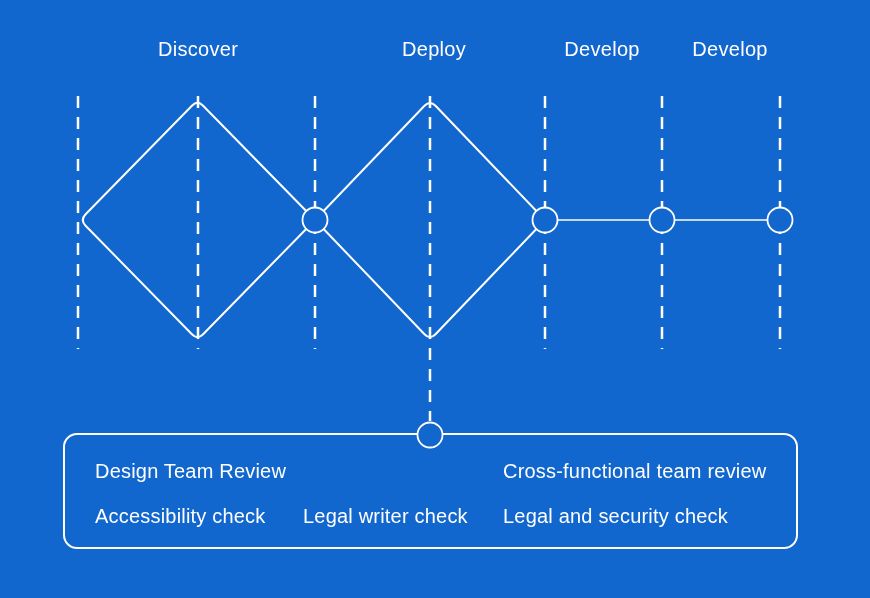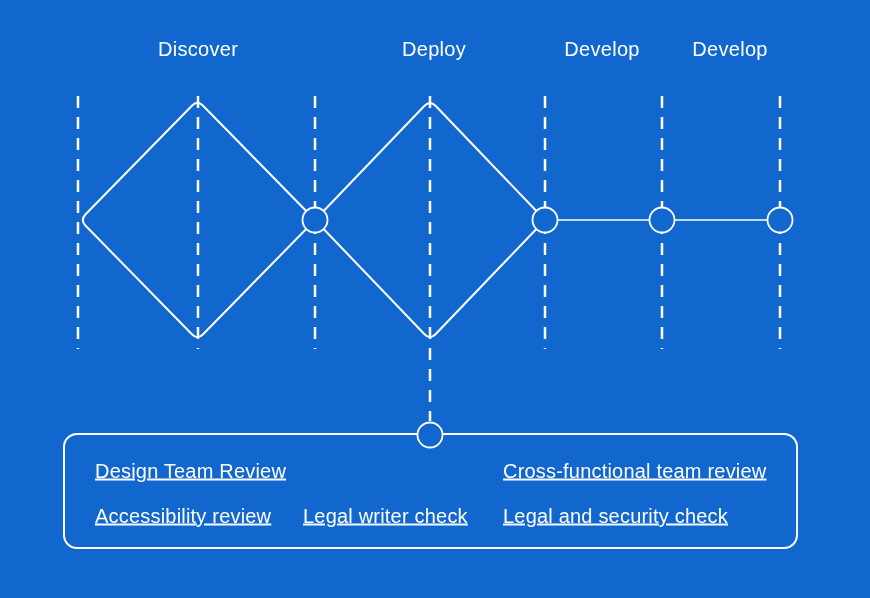--- a/index.html
+++ b/index.html
@@ -60,21 +60,20 @@
     letter-spacing: 0.3px;
     white-space: nowrap;
   }
   .panel-cell {
     position: absolute;
     transform: translateY(-50%);
     color: var(--fg);
     font-size: 20px;
     letter-spacing: 0.2px;
     white-space: nowrap;
-    text-decoration: underline;
   }
 </style>
 </head>
 <body>
 
 <div class="stage">
 
   <svg class="canvas" viewBox="0 0 870 598" aria-hidden="true">
 
     <g>
@@ -102,17 +101,17 @@
     <circle class="node" cx="430" cy="435" r="12.5"></circle>
   </svg>
 
   <div class="phase-label" style="left:198px">Discover</div>
   <div class="phase-label" style="left:434px">Deploy</div>
   <div class="phase-label" style="left:602px">Develop</div>
   <div class="phase-label" style="left:730px">Develop</div>
 
   <div class="panel-cell" style="left:95px;  top:471px">Design Team Review</div>
   <div class="panel-cell" style="left:503px; top:471px">Cross-functional team review</div>
-  <div class="panel-cell" style="left:95px;  top:516px">Accessibility review</div>
+  <div class="panel-cell" style="left:95px;  top:516px">Accessibility check</div>
   <div class="panel-cell" style="left:303px; top:516px">Legal writer check</div>
   <div class="panel-cell" style="left:503px; top:516px">Legal and security check</div>
 
 </div>
 
 </body></html>

